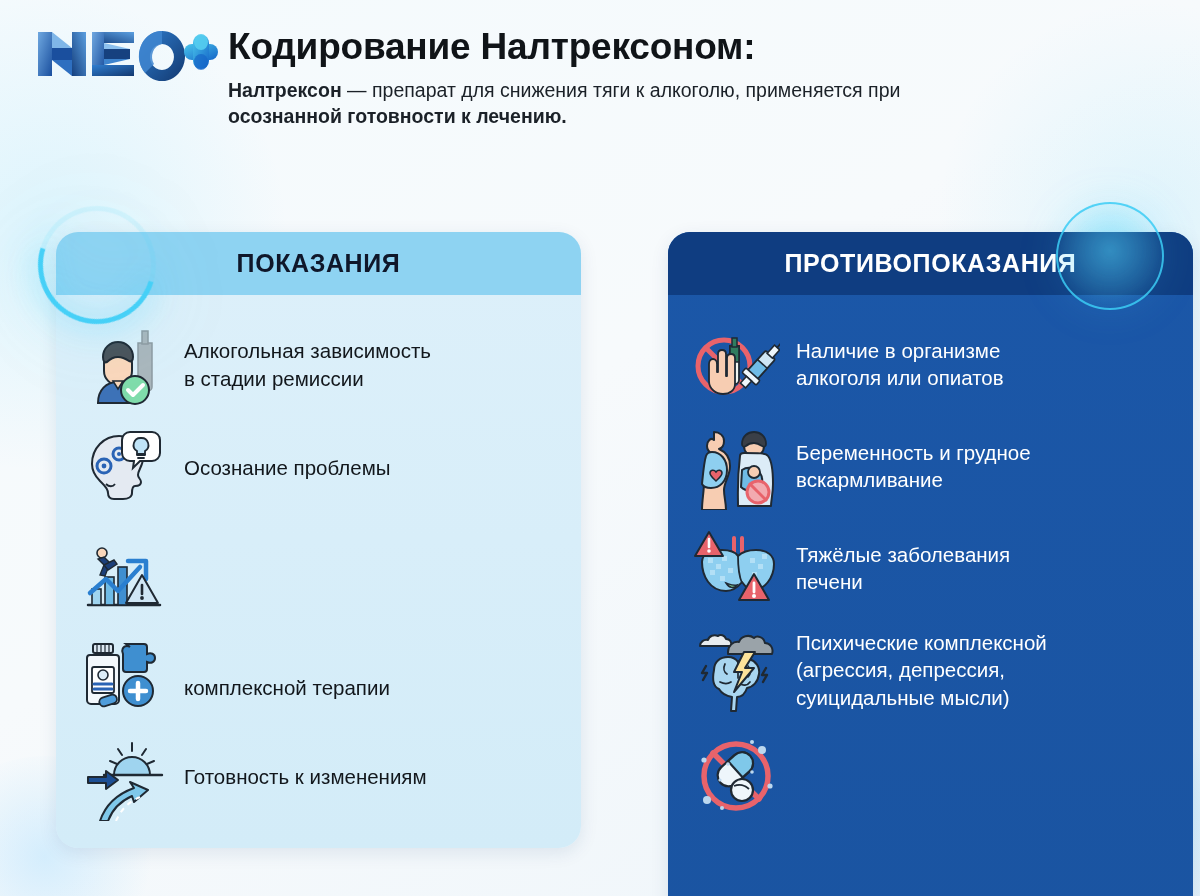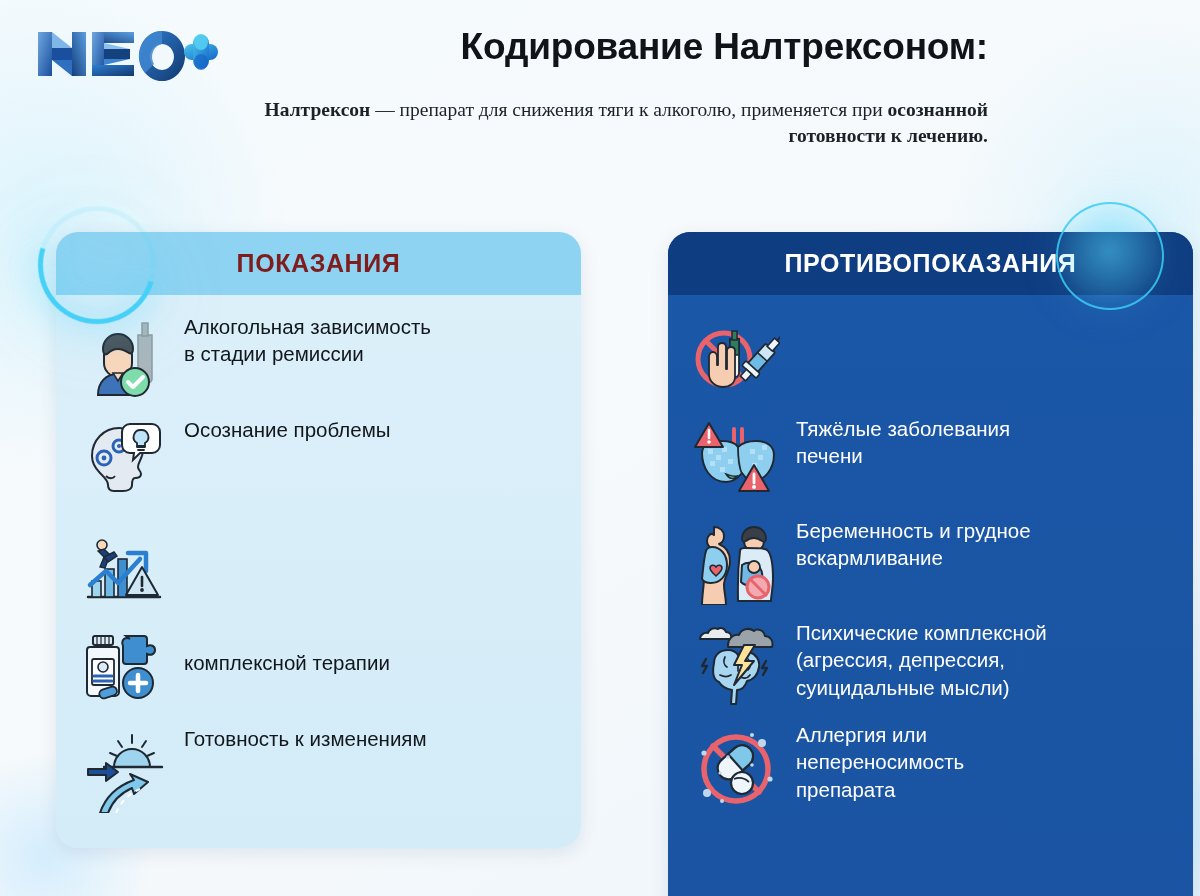--- a/index.html
+++ b/index.html
@@ -36,48 +36,48 @@
     background:radial-gradient(circle, rgba(150,215,255,.35) 0%, rgba(150,215,255,0) 70%);
   }
   .deco-blob-br {
     right:-40px; bottom:-20px; width:200px; height:180px; border-radius:50%;
     background:radial-gradient(circle, rgba(160,220,255,.40) 0%, rgba(160,220,255,0) 70%);
   }
 
   
   .top { position:relative; height:212px; }
   .logo { position:absolute; left:34px; top:24px; width:186px; height:62px; }
-  .title-wrap { position:absolute; left:228px; top:26px; width:760px; text-align:right; }
+  .title-wrap { position:absolute; left:228px; top:26px; width:760px; text-align:left; }
   .title {
     font-size:37px; font-weight:bold; line-height:1.16; color:#101418;
     letter-spacing:-.2px;
   }
   .subtitle {
-    margin-top:28px; font-size:19.5px; line-height:1.36; color:#1b2128;font-family:Liberation Serif, serif;
+    margin-top:8px; font-size:19.5px; line-height:1.36; color:#1b2128;
   }
   .subtitle b { font-weight:bold; }
 
   
   .cards { position:absolute; top:232px; left:0; width:1200px; height:620px; }
   .card {
     position:absolute; top:0; width:525px; border-radius:22px; overflow:hidden;
     box-shadow:0 5px 18px rgba(20,60,110,.10);
   }
   .card.left  { left:56px;  background:linear-gradient(180deg,#ddf0fa 0%,#d3ecf8 100%); height:616px; }
   .card.right { left:620px; background:linear-gradient(180deg,#1b57a8 0%,#1a54a1 100%); height:746px;margin-left:48px; }
 
   .card-head { height:63px; display:flex; align-items:center; justify-content:center; }
   .card.left  .card-head { background:#8ed3f2; }
   .card.right .card-head { background:#0f3d81; }
   .card-head h2 { font-size:25px; font-weight:bold; letter-spacing:.6px; }
-  .card.left  .card-head h2 { color:#7f1d1d; }
+  .card.left  .card-head h2 { color:#0f172a; }
   .card.right .card-head h2 { color:#ffffff; }
 
   .items { padding:18px 26px 18px 24px; }
-  .item { display:flex; align-items:flex-start; gap:16px; }
+  .item { display:flex; align-items:center; gap:16px; }
   .card.left  .item { min-height:103px; }
   .card.right .item { min-height:102px; }
   .icon { width:88px; height:88px; flex:0 0 88px; display:block; }
   .label { font-size:20.5px; line-height:1.33; }
   .card.left  .label { color:#12171c; }
   .card.right .label { color:#ffffff; }
 </style>
 </head>
 <body>
 
@@ -259,20 +259,44 @@
           <path d="M17 44c0-3 2-5 4-5s4 2 4 5v8h1V34c0-3 2-4 4-4s4 1 4 4v22h1V38c0-3 2-4 4-4s4 1 4 4v26c0 6-5 10-12 10s-14-5-14-13z" fill="#f7cdb2" stroke="#1f2933" stroke-width="1.8" stroke-linejoin="round"></path>
           <g transform="rotate(42 66 48)">
             <rect x="60" y="30" width="13" height="28" rx="2" fill="#cfe6f5" stroke="#1f2933" stroke-width="1.8"></rect>
             <rect x="60" y="42" width="13" height="16" fill="#6fbbe6" stroke="#1f2933" stroke-width="1.6"></rect>
             <rect x="57" y="56" width="19" height="6" rx="1.5" fill="#eef6fb" stroke="#1f2933" stroke-width="1.6"></rect>
             <rect x="63" y="62" width="7" height="9" fill="#eef6fb" stroke="#1f2933" stroke-width="1.6"></rect>
             <rect x="63" y="20" width="7" height="11" fill="#eef6fb" stroke="#1f2933" stroke-width="1.6"></rect>
             <path d="M66.5 20V6" stroke="#1f2933" stroke-width="1.8"></path>
           </g>
         </svg></span>
+        <span class="label">
+          <span>Наличие в организме</span><br>
+          <span>алкоголя или опиатов</span>
+        </span>
+      </div>
+
+      <div class="item">
+        <span class="icon">
+        <svg viewBox="0 0 88 88" width="88" height="88">
+          <path d="M22 10c6 0 10 4 10 9 0 4-2 7-5 8 7 3 11 9 11 17 0 10-6 16-6 24 0 7 2 12 2 20H10c0-10 2-18 2-28 0-12 3-22 8-28-3-2-5-5-5-8 0-5 4-9 7-6z" fill="#f7cdb2" stroke="#1f2933" stroke-width="2" stroke-linejoin="round"></path>
+          <path d="M20 30c9 0 15 8 15 18 0 11-7 18-16 18-5 0-8-2-9-4 1-10 2-22 4-28 1-3 3-4 6-4z" fill="#8ecff0" stroke="#1f2933" stroke-width="2"></path>
+          <path d="M24 50c2-3 6-2 6 1 0 3-4 6-6 8-2-2-6-5-6-8 0-3 4-4 6-1z" fill="#e8636b" stroke="#1f2933" stroke-width="1.5"></path>
+          <path d="M62 14c6 0 10 4 10 10s-4 10-10 10-10-4-10-10 4-10 10-10z" fill="#f7cdb2" stroke="#1f2933" stroke-width="2"></path>
+          <path d="M50 22c0-8 6-12 12-12s12 4 12 12c0 3-2 3-4 2-3-2-5-3-8-3s-6 1-8 3c-2 1-4 1-4-2z" fill="#3a3f47" stroke="#1f2933" stroke-width="1.8"></path>
+          <path d="M48 34c0-2 2-3 4-3 14 0 22 0 24 3 4 5 5 16 5 28 0 10-2 16-2 22H46c0-14-1-26 2-50z" fill="#dcecf7" stroke="#1f2933" stroke-width="2" stroke-linejoin="round"></path>
+          <path d="M50 48c6-4 14-2 18 3 3 4 3 10 0 14-5 5-14 5-19 0z" fill="#6fbbe6" stroke="#1f2933" stroke-width="2"></path>
+          <circle cx="62" cy="50" r="6" fill="#f7cdb2" stroke="#1f2933" stroke-width="1.8"></circle>
+          <circle cx="66" cy="70" r="11" fill="#f2aab0" stroke="#e8636b" stroke-width="3"></circle>
+          <path d="M58 62l16 16" stroke="#e8636b" stroke-width="3" stroke-linecap="round"></path>
+        </svg></span>
+        <span class="label">
+          <span>Беременность и грудное</span><br>
+          <span>вскармливание</span>
+        </span>
       </div>
 
       <div class="item">
         <span class="icon">
         <svg viewBox="0 0 88 88" width="88" height="88">
           <path d="M42 14v14M50 14v14" stroke="#e8636b" stroke-width="4" stroke-linecap="round"></path>
           <path d="M10 38c0-8 8-12 20-12 9 0 14 3 16 6 3-3 9-6 18-6 12 0 18 6 18 14 0 14-10 26-20 26-6 0-9-4-12-8-4 5-9 9-16 9C18 67 10 52 10 38z" fill="#8ecff0" stroke="#1f2933" stroke-width="2" stroke-linejoin="round"></path>
           <path d="M46 32c0 10 1 20 4 27" fill="none" stroke="#1f2933" stroke-width="1.8"></path>
           <g fill="#b3e0f6">
             <rect x="16" y="34" width="5" height="5"></rect>
@@ -296,40 +320,20 @@
         </svg></span>
         <span class="label">
           <span>Тяжёлые заболевания</span><br>
           <span>печени</span>
         </span>
       </div>
 
       <div class="item">
         <span class="icon">
         <svg viewBox="0 0 88 88" width="88" height="88">
-          <path d="M22 10c6 0 10 4 10 9 0 4-2 7-5 8 7 3 11 9 11 17 0 10-6 16-6 24 0 7 2 12 2 20H10c0-10 2-18 2-28 0-12 3-22 8-28-3-2-5-5-5-8 0-5 4-9 7-6z" fill="#f7cdb2" stroke="#1f2933" stroke-width="2" stroke-linejoin="round"></path>
-          <path d="M20 30c9 0 15 8 15 18 0 11-7 18-16 18-5 0-8-2-9-4 1-10 2-22 4-28 1-3 3-4 6-4z" fill="#8ecff0" stroke="#1f2933" stroke-width="2"></path>
-          <path d="M24 50c2-3 6-2 6 1 0 3-4 6-6 8-2-2-6-5-6-8 0-3 4-4 6-1z" fill="#e8636b" stroke="#1f2933" stroke-width="1.5"></path>
-          <path d="M62 14c6 0 10 4 10 10s-4 10-10 10-10-4-10-10 4-10 10-10z" fill="#f7cdb2" stroke="#1f2933" stroke-width="2"></path>
-          <path d="M50 22c0-8 6-12 12-12s12 4 12 12c0 3-2 3-4 2-3-2-5-3-8-3s-6 1-8 3c-2 1-4 1-4-2z" fill="#3a3f47" stroke="#1f2933" stroke-width="1.8"></path>
-          <path d="M48 34c0-2 2-3 4-3 14 0 22 0 24 3 4 5 5 16 5 28 0 10-2 16-2 22H46c0-14-1-26 2-50z" fill="#dcecf7" stroke="#1f2933" stroke-width="2" stroke-linejoin="round"></path>
-          <path d="M50 48c6-4 14-2 18 3 3 4 3 10 0 14-5 5-14 5-19 0z" fill="#6fbbe6" stroke="#1f2933" stroke-width="2"></path>
-          <circle cx="62" cy="50" r="6" fill="#f7cdb2" stroke="#1f2933" stroke-width="1.8"></circle>
-          <circle cx="66" cy="70" r="11" fill="#f2aab0" stroke="#e8636b" stroke-width="3"></circle>
-          <path d="M58 62l16 16" stroke="#e8636b" stroke-width="3" stroke-linecap="round"></path>
-        </svg></span>
-        <span class="label">
-          <span>Беременность и грудное</span><br>
-          <span>вскармливание</span>
-        </span>
-      </div>
-
-      <div class="item">
-        <span class="icon">
-        <svg viewBox="0 0 88 88" width="88" height="88">
           <path d="M8 20c0-4 4-7 8-6 1-4 6-6 10-4 2-2 7-1 8 3 4 0 6 3 5 7H8z" fill="#e8ecef" stroke="#1f2933" stroke-width="2" stroke-linejoin="round"></path>
           <path d="M36 26c0-6 5-11 11-10 2-6 10-8 15-4 3-3 10-1 11 5 5 0 9 5 7 11H36z" fill="#9aa3a9" stroke="#1f2933" stroke-width="2" stroke-linejoin="round"></path>
           <path d="M14 40l-4 7h5l-4 7" fill="none" stroke="#1f2933" stroke-width="2.4" stroke-linecap="round" stroke-linejoin="round"></path>
           <path d="M74 42l-4 7h5l-4 7" fill="none" stroke="#1f2933" stroke-width="2.4" stroke-linecap="round" stroke-linejoin="round"></path>
           <path d="M22 44c0-8 6-13 14-13 5 0 8 2 10 5 3-3 7-4 11-3 7 2 11 8 10 15-1 8-6 13-12 14-2 6-5 9-10 9l-1 14h-5l1-14c-6-1-10-3-13-8-5-2-7-9-5-19z" fill="#a9d6f0" stroke="#1f2933" stroke-width="2" stroke-linejoin="round"></path>
           <path d="M33 38c-2 4-1 8 2 10M46 36v16M56 40c3 3 3 8 0 11M28 56c4 2 8 2 11 0M48 58c4 2 8 1 10-2" fill="none" stroke="#1f2933" stroke-width="1.7" stroke-linecap="round"></path>
           <path d="M52 26l-10 20h8l-8 20 20-24h-9l10-16z" fill="#fde39a" stroke="#1f2933" stroke-width="2" stroke-linejoin="round"></path>
         </svg></span>
         <span class="label">
           <span>Психические комплексной</span><br>
@@ -354,25 +358,20 @@
                 <circle cx="15" cy="72" r="4"></circle>
             <circle cx="78" cy="58" r="2.6"></circle>
                 <circle cx="12" cy="32" r="2.6"></circle>
             <circle cx="60" cy="14" r="2"></circle>
                 <circle cx="30" cy="80" r="2"></circle>
             <circle cx="36" cy="36" r="1.8"></circle>
                 <circle cx="60" cy="44" r="1.8"></circle>
             <circle cx="28" cy="52" r="1.6"></circle>
           </g>
         </svg></span>
-        <span class="label">
-          <span>Аллергия или</span><br>
-          <span>непереносимость</span><br>
-          <span>препарата</span>
-        </span>
       </div>
 
     </div>
   </div>
 
 </div>
 
 <div class="deco deco-arc"></div>
 <div class="deco deco-circle"></div>
 

